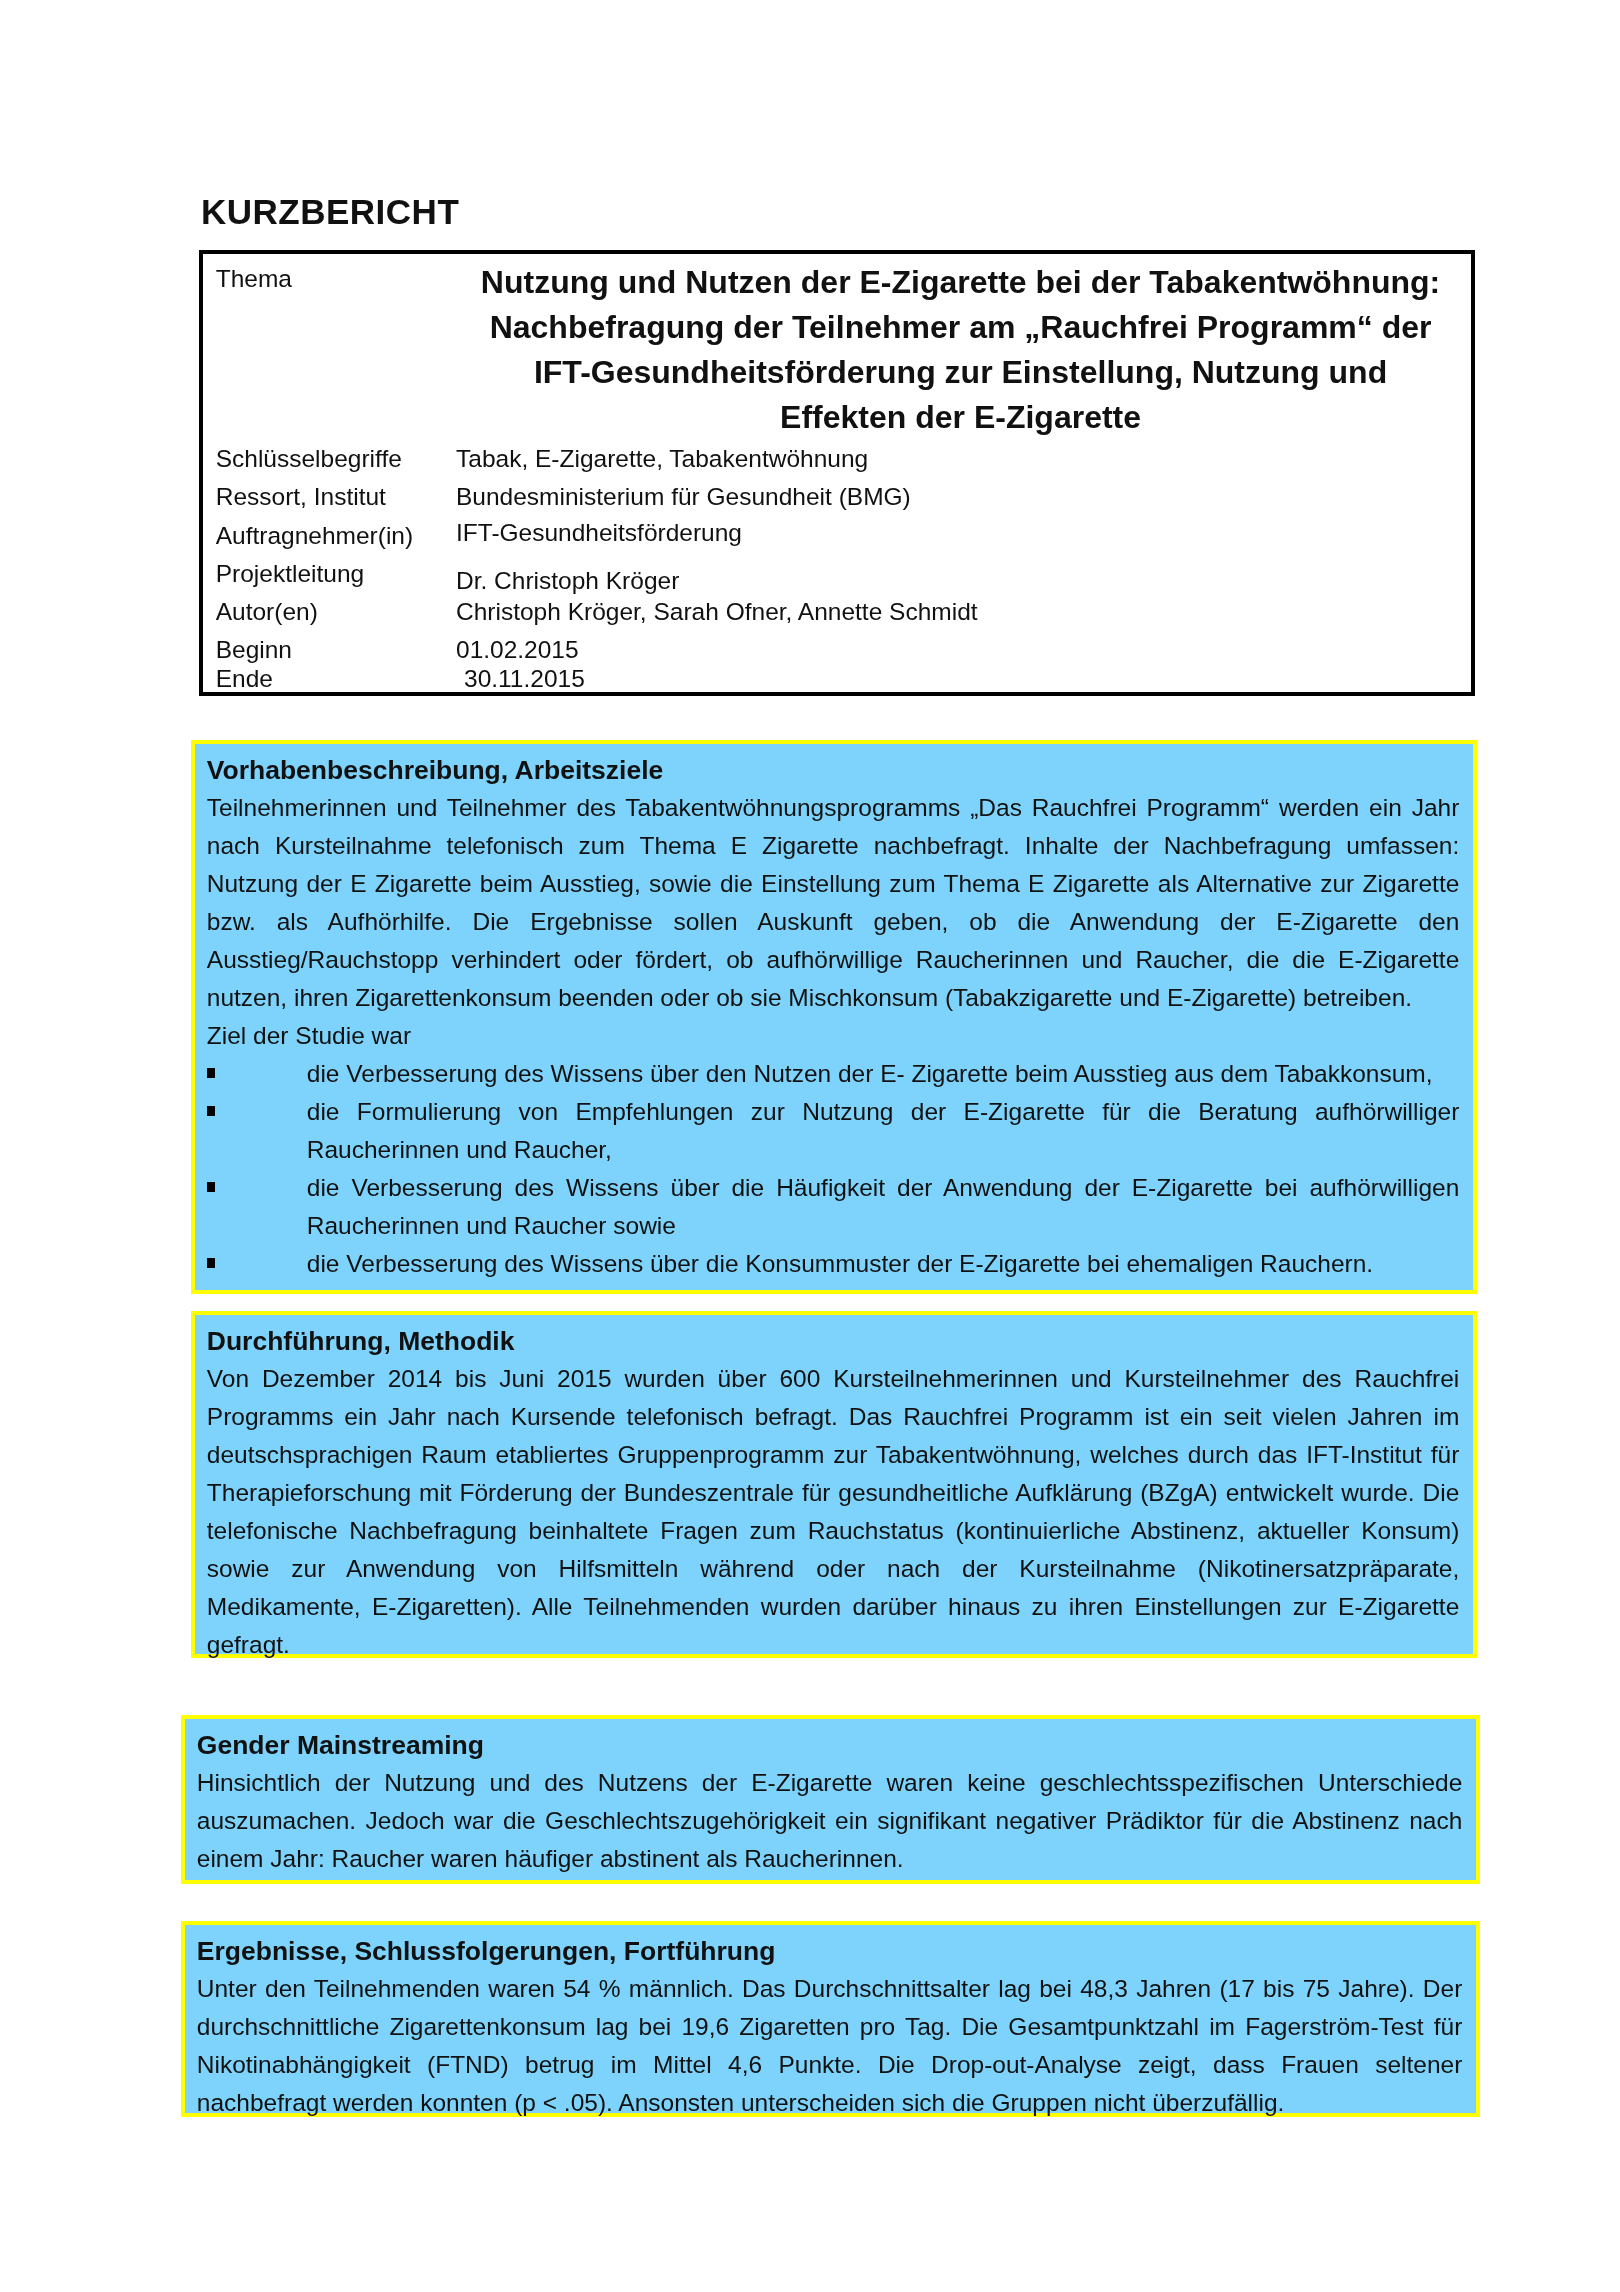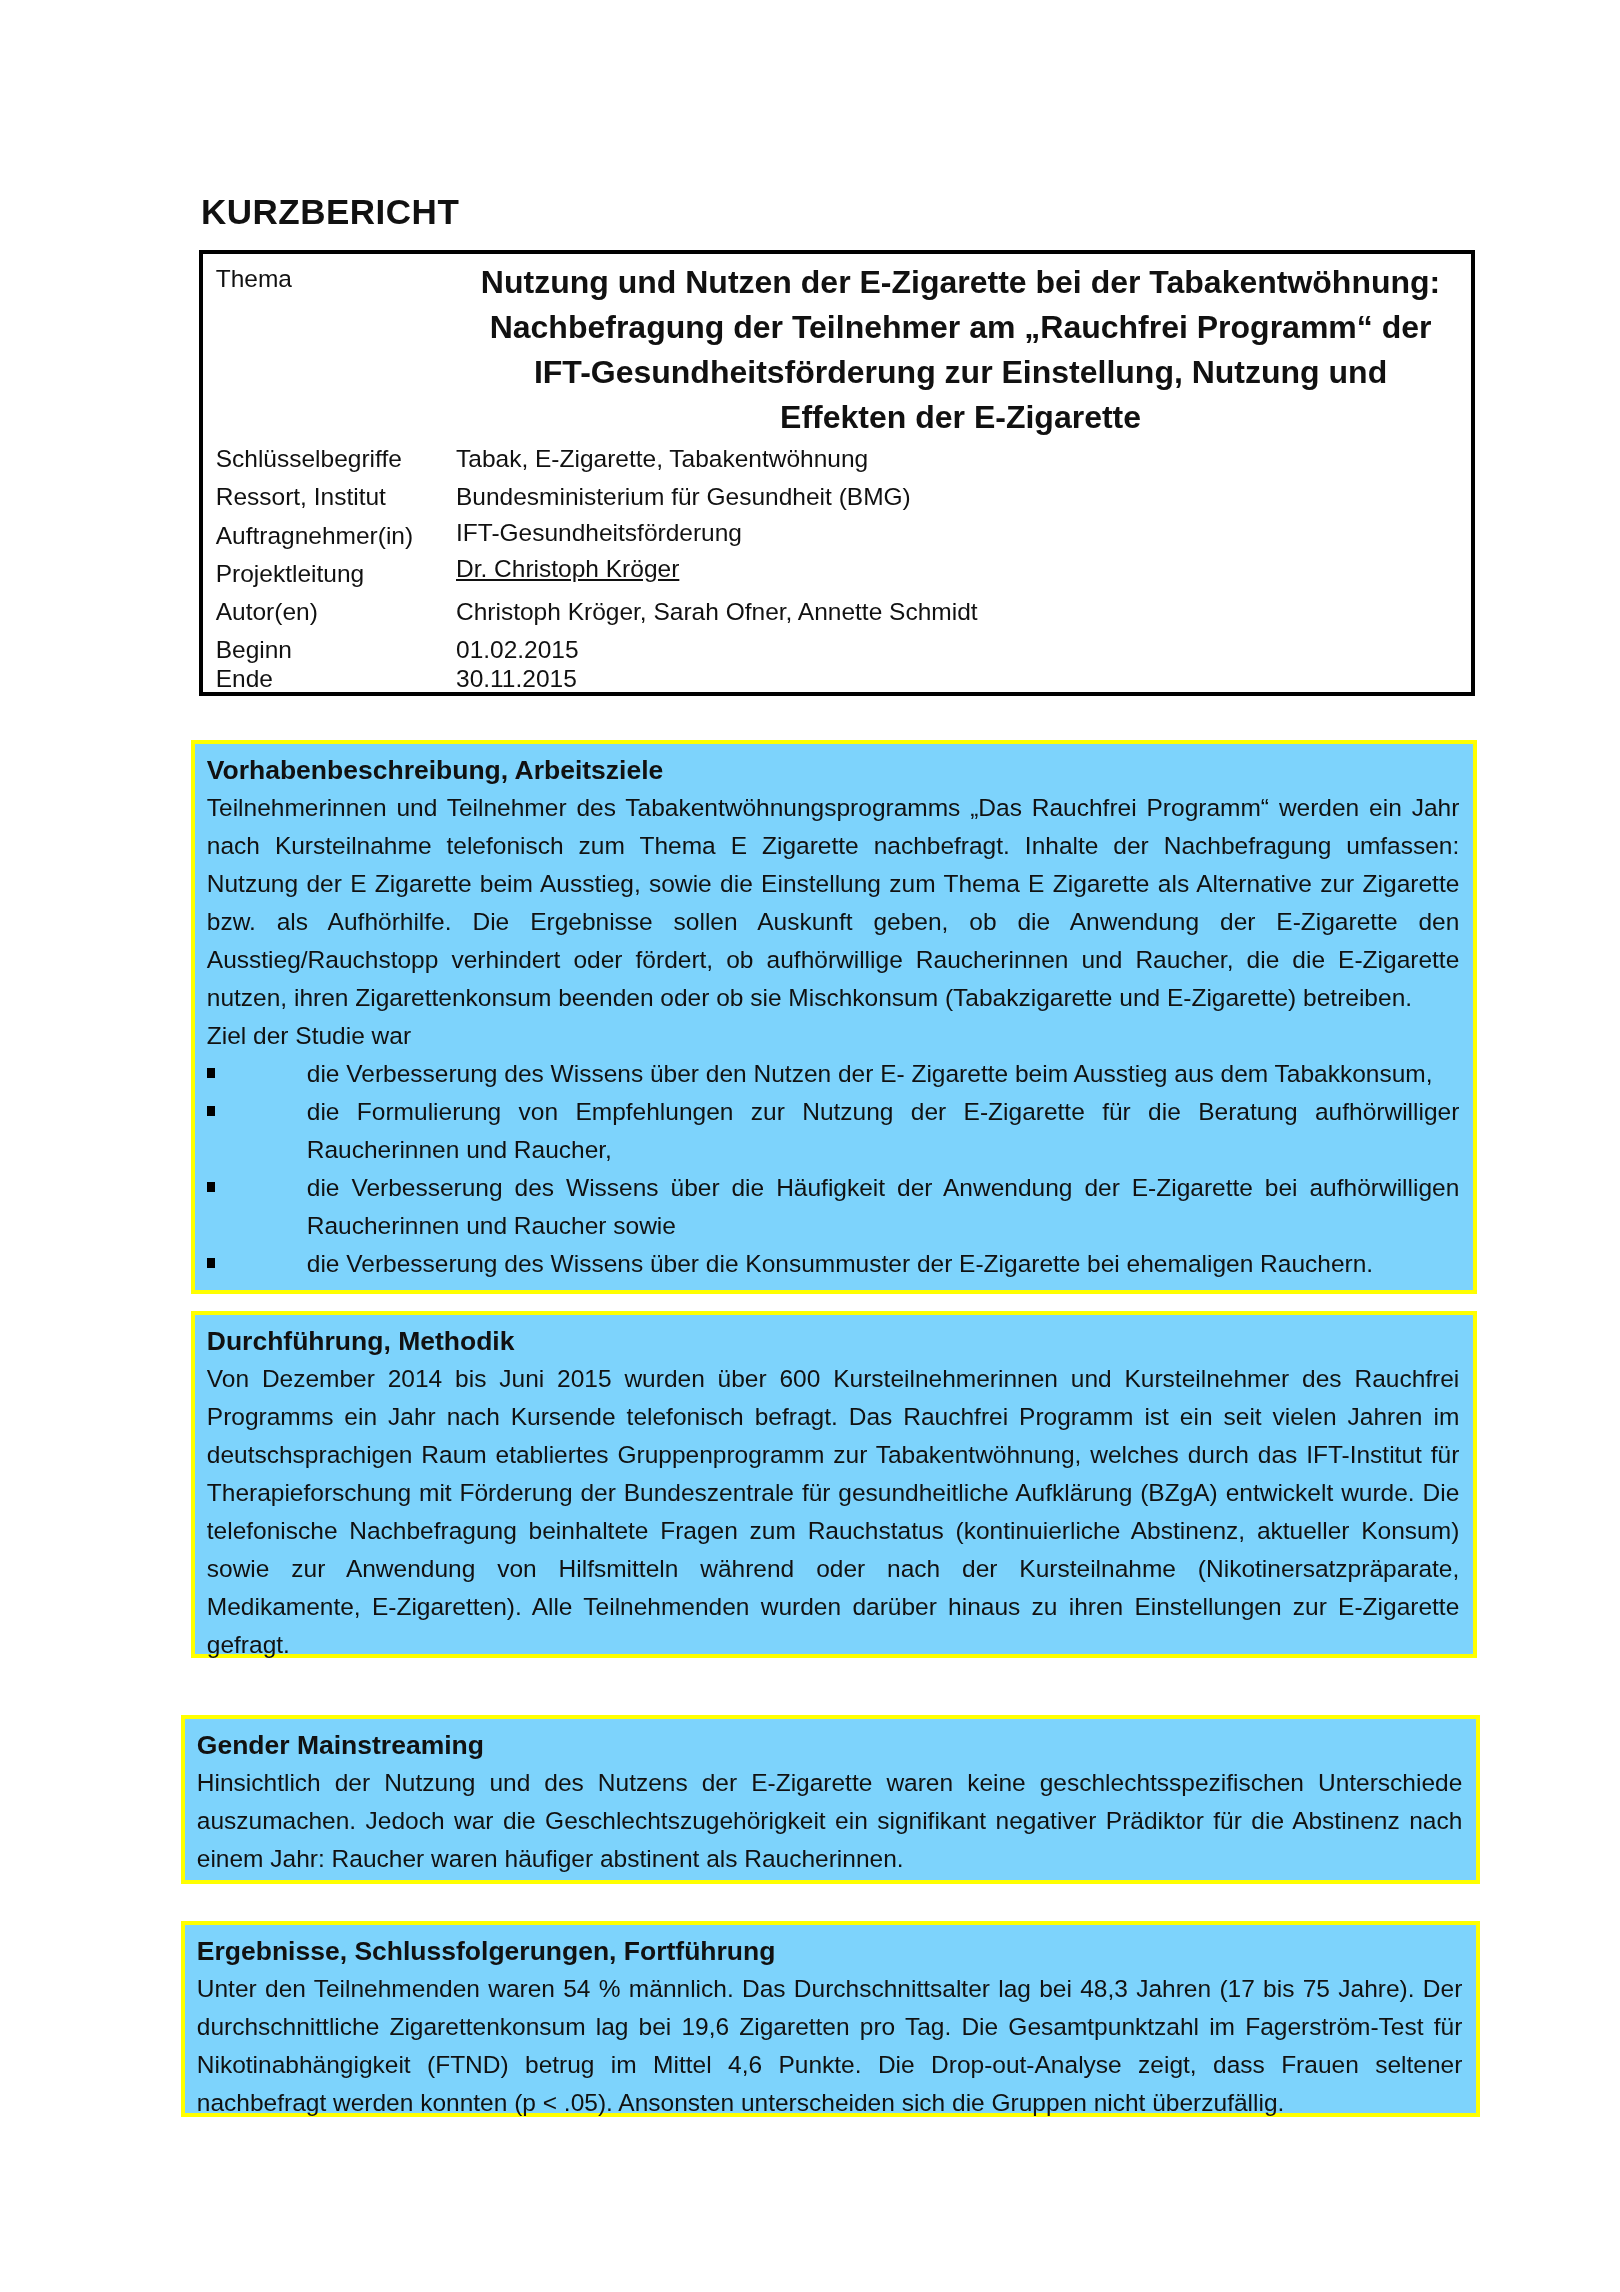--- a/index.html
+++ b/index.html
@@ -60,30 +60,30 @@
   <div class="meta-label" style="top:186px;">Schlüsselbegriffe</div>
   <div class="meta-value" style="top:186px;">Tabak, E-Zigarette, Tabakentwöhnung</div>
 
   <div class="meta-label" style="top:224px;">Ressort, Institut</div>
   <div class="meta-value" style="top:224px;">Bundesministerium für Gesundheit (BMG)</div>
 
   <div class="meta-label" style="top:263px;">Auftragnehmer(in)</div>
   <div class="meta-value" style="top:260px;">IFT-Gesundheitsförderung</div>
 
   <div class="meta-label" style="top:301px;">Projektleitung</div>
-  <div class="meta-value" style="top:296px;text-decoration:underline;">Dr. Christoph Kröger</div>
+  <div class="meta-value" style="top:308px;">Dr. Christoph Kröger</div>
 
   <div class="meta-label" style="top:339px;">Autor(en)</div>
   <div class="meta-value" style="top:339px;">Christoph Kröger, Sarah Ofner, Annette Schmidt</div>
 
   <div class="meta-label" style="top:377px;">Beginn</div>
   <div class="meta-value" style="top:377px;">01.02.2015</div>
 
   <div class="meta-label" style="top:410px; line-height:29px;">Ende</div>
-  <div class="meta-value" style="top:410px; line-height:29px;">30.11.2015</div>
+  <div class="meta-value" style="top:410px; line-height:29px;margin-left:8px;">30.11.2015</div>
 </div>
 
 <section class="ybox" style="left:191px; top:740px; width:1286px; height:554px;">
   <h2>Vorhabenbeschreibung, Arbeitsziele</h2>
   <p>Teilnehmerinnen und Teilnehmer des Tabakentwöhnungsprogramms „Das Rauchfrei Programm“ werden ein Jahr nach Kursteilnahme telefonisch zum Thema E Zigarette nachbefragt. Inhalte der Nachbefragung umfassen: Nutzung der E Zigarette beim Ausstieg, sowie die Einstellung zum Thema E Zigarette als Alternative zur Zigarette bzw. als Aufhörhilfe. Die Ergebnisse sollen Auskunft geben, ob die Anwendung der E-Zigarette den Ausstieg/Rauchstopp verhindert oder fördert, ob aufhörwillige Raucherinnen und Raucher, die die E-Zigarette nutzen, ihren Zigarettenkonsum beenden oder ob sie Mischkonsum (Tabakzigarette und E-Zigarette) betreiben.</p>
   <p style="text-align:left;">Ziel der Studie war</p>
   <ul class="bullets">
     <li><span class="bullet-mark"></span><span>die Verbesserung des Wissens über den Nutzen der E- Zigarette beim Ausstieg aus dem Tabakkonsum,</span></li>
     <li><span class="bullet-mark"></span><span>die Formulierung von Empfehlungen zur Nutzung der E-Zigarette für die Beratung aufhörwilliger Raucherinnen und Raucher,</span></li>
     <li><span class="bullet-mark"></span><span>die Verbesserung des Wissens über die Häufigkeit der Anwendung der E-Zigarette bei aufhörwilligen Raucherinnen und Raucher sowie</span></li>

